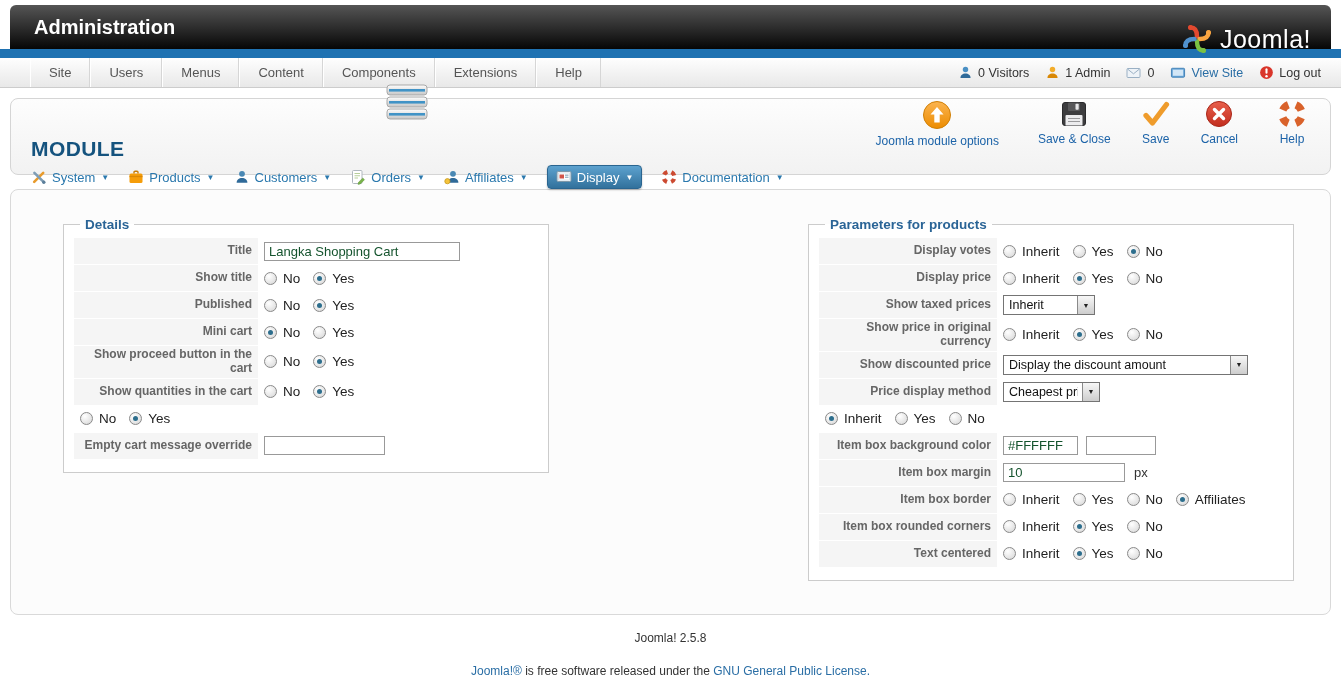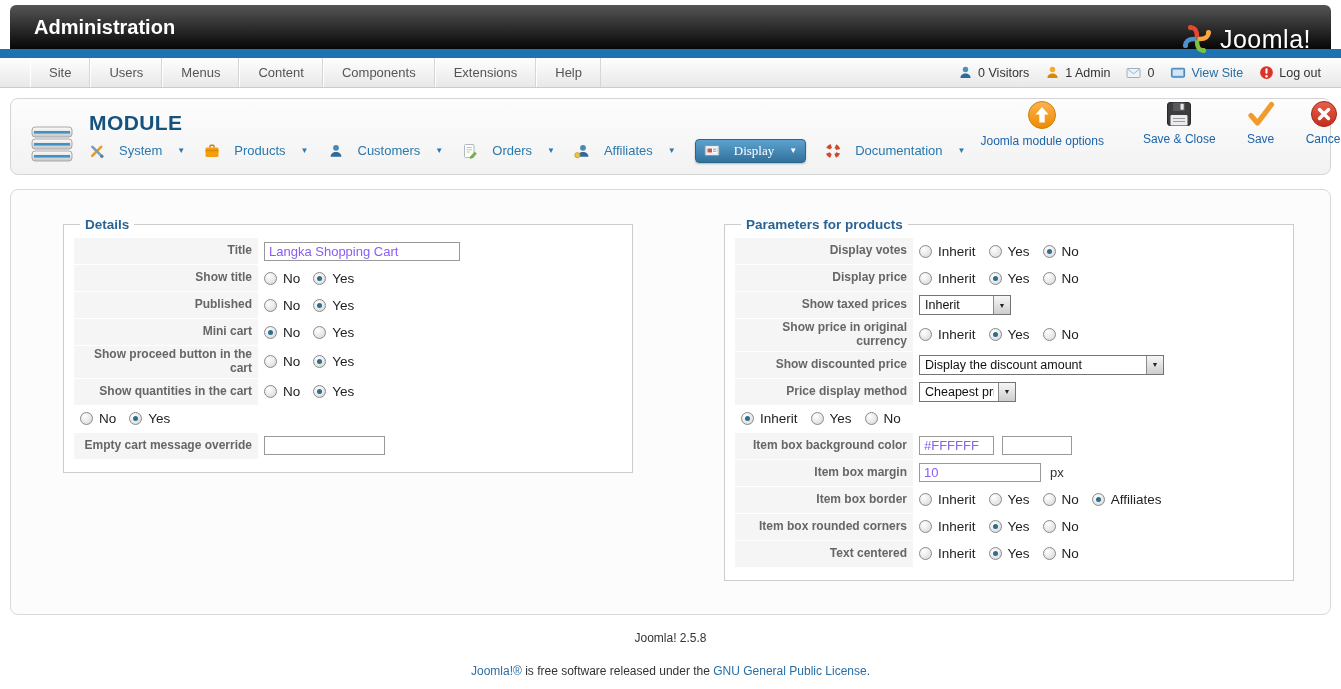--- a/index.html
+++ b/index.html
@@ -35,51 +35,51 @@
   .status-item.clickable { cursor:pointer; }
   .status-item .lbl.link { color:#2a6ea5; }
   .ic { display:inline-flex; align-items:center; }
   
   .toolbar-box {
     margin:10px 10px 0; height:77px; border:1px solid #d5d5d5; border-radius:8px;
     background:linear-gradient(#fdfdfd,#f2f2f2);
     display:flex; align-items:center; justify-content:space-between;
     padding:0 8px 0 20px;
   }
-  .tb-left { display:flex; align-items:flex-end; gap:16px; }
+  .tb-left { display:flex; align-items:center; gap:16px;flex-direction:column; }
   .page-title { color:#15537e; font-size:21px; font-weight:bold; letter-spacing:0.4px; }
   .tb-menu { display:flex; align-items:center; gap:19px; margin-top:4px; }
-  .tb-menu-item { display:flex; align-items:center; gap:14px; font-size:13px; color:#2a78ad; cursor:pointer; white-space:nowrap; }
+  .tb-menu-item { display:flex; align-items:center; gap:5px; font-size:13px; color:#2a78ad; cursor:pointer; white-space:nowrap; }
   .caret { font-size:8px; color:#2a78ad; margin-left:1px; }
   .tb-menu-item.active {
     background:linear-gradient(#5da2cf,#32719c); border:1px solid #2a6590;
-    border-radius:4px; padding:3px 8px; color:#fff; box-shadow:0 1px 2px rgba(0,0,0,.25);font-family:Liberation Serif, serif;
+    border-radius:4px; padding:3px 8px; color:#fff; box-shadow:0 1px 2px rgba(0,0,0,.25);
   }
   .tb-menu-item.active .caret { color:#fff; }
   .tb-actions { display:flex; align-items:flex-start; height:100%; }
   .action { display:flex; flex-direction:column; align-items:center; justify-content:center; gap:3px; padding:0 15px; cursor:pointer; }
   .action .lbl { font-size:12px; color:#1c63a8; white-space:nowrap; }
   .tb-sep { width:1px; background:#d5d5d5; margin:10px 4px; }
   
   .main-box {
     margin:14px 10px 0; min-height:426px; border:1px solid #d9d9d9; border-radius:8px;
     background:#fcfcfc; padding:27px 36px 32px 52px;
     display:flex; justify-content:space-between; align-items:flex-start;
   }
-  fieldset { border:1px solid #ccc; background:#fff; width:570px; margin:0; padding:6px 10px 12px; }
+  fieldset { border:1px solid #ccc; background:#fff; width:486px; margin:0; padding:6px 10px 12px; }
   legend { color:#2a6496; font-weight:bold; font-size:13.5px; padding:0 5px; margin-left:6px; }
   .frow { display:flex; align-items:center; min-height:26px; margin-bottom:1px; }
   .frow-label {
     width:184px; min-width:184px; background:#f5f5f5; align-self:stretch;
     display:flex; align-items:center; justify-content:flex-end; text-align:right;
     padding:2px 6px 2px 4px; font-size:12px; font-weight:bold; color:#666; line-height:1.15;
   }
   .params .frow-label { width:178px; min-width:178px; }
   .frow-ctrl { display:flex; align-items:center; padding-left:6px; font-size:13px; color:#222; flex-wrap:nowrap; }
-  input.txt { border:1px solid #999; height:19px; font:13px "Liberation Sans",sans-serif; padding:1px 4px; background:#fff; color:#8b5cf6; }
+  input.txt { border:1px solid #999; height:19px; font:13px "Liberation Sans",sans-serif; padding:1px 4px; background:#fff; color:#14532d; }
   input.txt + input.txt { margin-left:8px; }
   .suffix { margin-left:9px; font-size:13px; color:#333; }
   .radio {
     width:13px; height:13px; border-radius:50%; border:1px solid #8a8a8a;
     background:radial-gradient(circle at 35% 30%, #fff, #e4e4e4 65%, #cfcfcf);
     display:inline-block; position:relative; cursor:pointer; flex:none;
   }
   .radio.checked::after {
     content:""; position:absolute; left:3px; top:3px; width:5px; height:5px;
     border-radius:50%; background:#2d6e8d;

